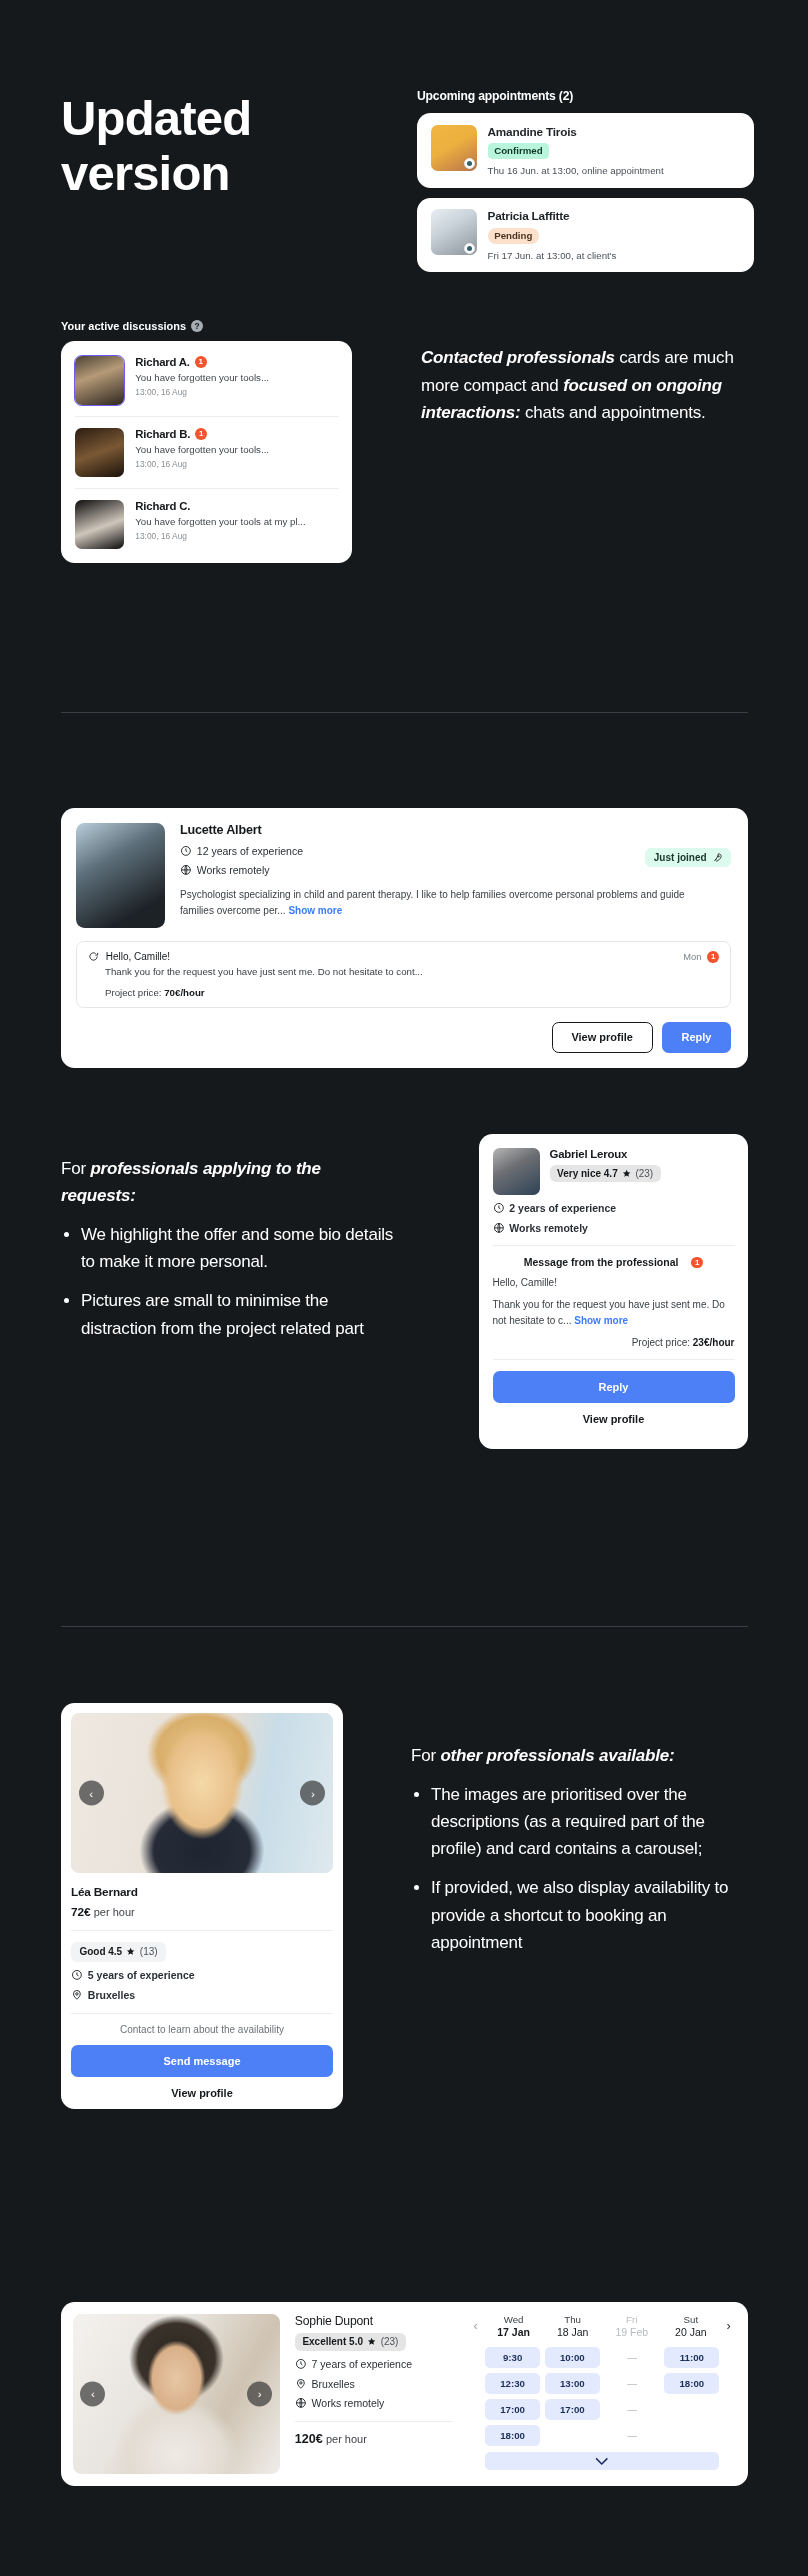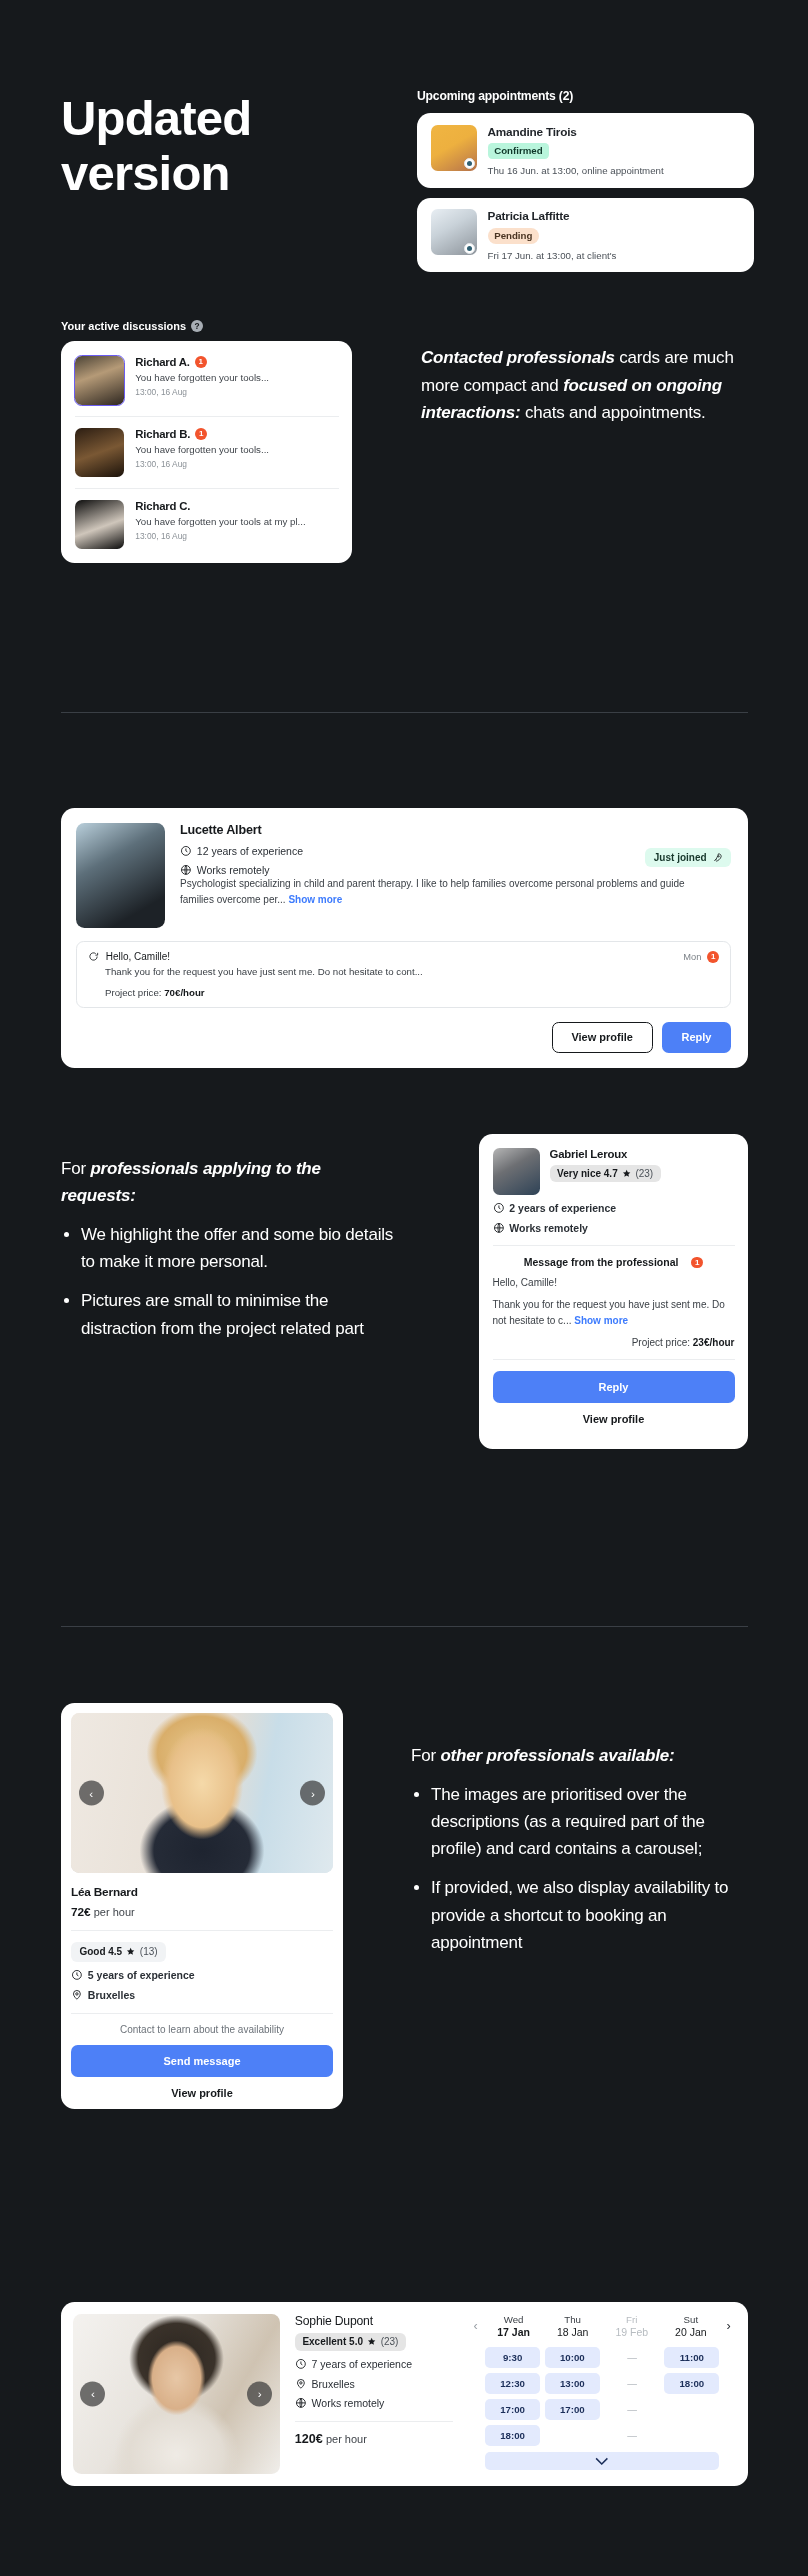--- a/index.html
+++ b/index.html
@@ -70,21 +70,21 @@
   .divider { position:absolute; left:61px; width:687px; height:0.8px; background:#3a3f45; }
 
   
   .lucette { position:absolute; left:61px; top:808px; width:687px; padding:15px 17px 15px 15px; }
   .lu-top { display:flex; gap:15px; }
   .lu-av { width:89px; height:105px; border-radius:8.4px;
            background:linear-gradient(150deg,#b9cfdb 0%,#5d6f7a 35%,#1d2227 80%); }
   .lu-name { font-size:12.6px; font-weight:700; color:#16191c; letter-spacing:-0.2px;}
   .meta { display:flex; align-items:center; gap:5px; font-size:10.5px; color:#2a2f35; margin-top:7.6px; }
   .meta svg { flex:none; }
-  .lu-bio { font-size:10px; line-height:1.62; color:#3b4046; max-width:523px;}
+  .lu-bio { font-size:10px; line-height:1.62; color:#3b4046; margin-top:11px; max-width:523px;}
   .showmore { color:#3d7bfd; font-weight:700; cursor:pointer; }
   .justjoined { position:absolute; right:17px; top:40px; background:#ddfaee; color:#17372b;
                 font-size:10px; font-weight:600; padding:4.2px 8.4px; border-radius:5.9px; display:flex; gap:5px; align-items:center;}
   .msgbox { border:0.8px solid #e3e6e9; border-radius:7.6px; padding:9.3px 11px; margin-top:12.6px; position:relative;}
   .msg-hello { font-size:10px; color:#16191c; display:flex; gap:6.7px; align-items:center; }
   .msg-body { font-size:9.7px; color:#3b4046; margin-top:4.2px; padding-left:17px; }
   .msg-price { font-size:9.7px; color:#3b4046; margin-top:10px; padding-left:17px; }
   .msg-price b { color:#16191c; font-weight:700; }
   .msg-right { position:absolute; right:11px; top:9.3px; display:flex; align-items:center; gap:5.9px;
                font-size:9.3px; color:#7c8288; }

